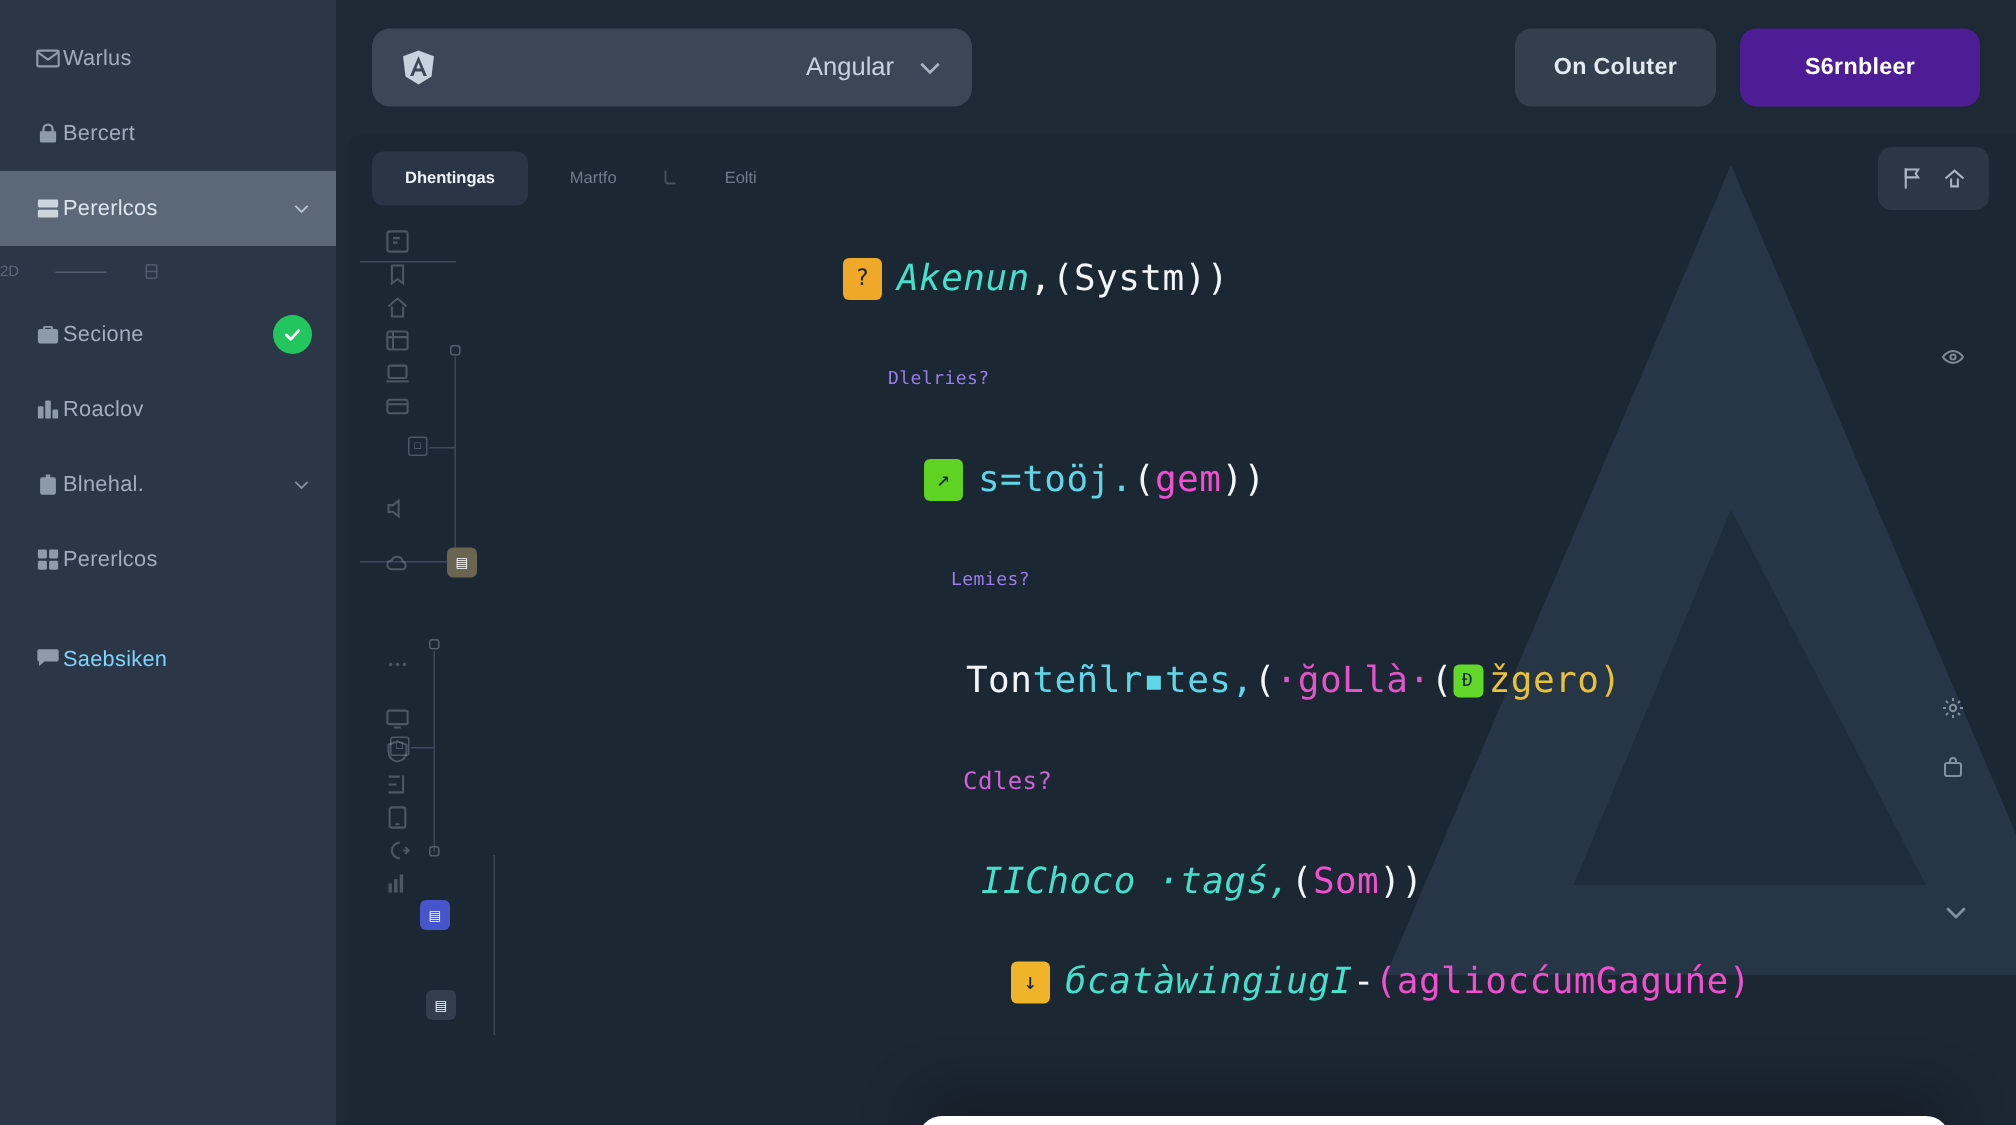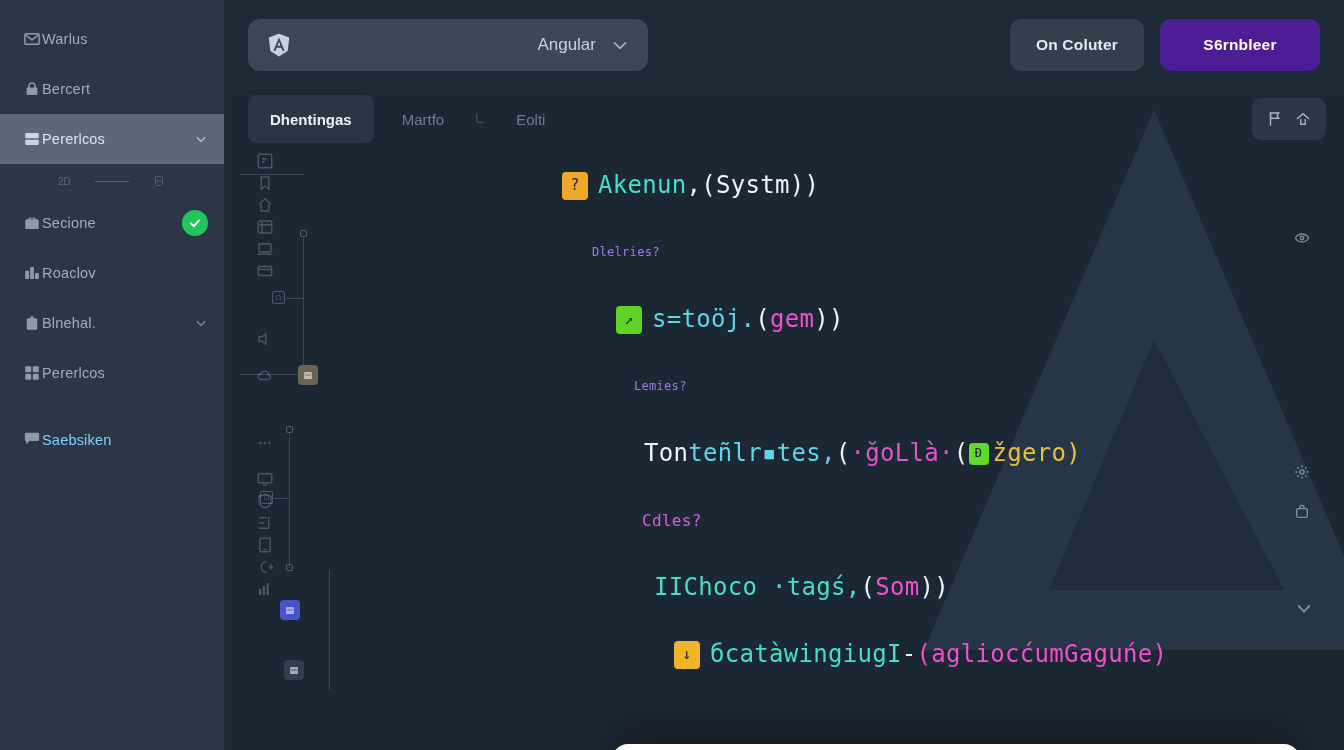--- a/index.html
+++ b/index.html
@@ -40,21 +40,21 @@
   .chev { width: 14px; height: 14px; opacity: .75; flex: 0 0 14px; }
   .chev svg { width: 14px; height: 14px; display: block; }
   .badge-ok {
     width: 26px; height: 26px; border-radius: 50%;
     background: #22c55e; display: flex; align-items: center; justify-content: center;
     flex: 0 0 26px;
   }
   .badge-ok svg { width: 14px; height: 14px; display: block; }
   .side-sub {
     height: 34px; display: flex; align-items: center; gap: 24px;
-    padding-left: 58px; color: #5d6b7c; font-size: 10px;
+    color: #5d6b7c; font-size: 10px;
   }
   .side-sub .dash { width: 34px; height: 1px; background: #5d6b7c; opacity: .8; }
   .side-sub .mini { width: 12px; height: 12px; opacity: .75; }
   .side-sub .mini svg { width: 12px; height: 12px; display: block; }
 
   
   .main { flex: 1; position: relative; height: 750px; background: #1e2936; }
 
   .topbar {
     height: 90px; display: flex; align-items: center;
@@ -90,22 +90,22 @@
     position: absolute; right: -40px; top: 0; width: 520px; height: 620px;
     opacity: 1; pointer-events: none;
   }
   .watermark svg { width: 100%; height: 100%; display: block; }
 
   .tabs {
     position: relative; height: 58px; display: flex; align-items: center;
     padding-left: 16px; gap: 6px; z-index: 3;
   }
   .tab {
-    height: 48px; display: flex; align-items: center; padding: 12px 22px;
-    border-radius: 8px; font-size: 15px; color: #6e7d8e;
+    height: 36px; display: flex; align-items: center; padding: 12px 22px;
+    border-radius: 8px; font-size: 11px; color: #6e7d8e;
   }
   .tab.active { background: #2a3645; color: #eef3f8; font-weight: 700; }
   .tab-sep { width: 16px; height: 16px; opacity: .45; }
   .tab-sep svg { width: 16px; height: 16px; display: block; }
   .tab-actions {
     position: absolute; right: 18px; top: 8px;
     height: 42px; border-radius: 9px; background: #2b3746;
     display: flex; align-items: center; gap: 10px; padding: 0 14px;
   }
   .tab-actions .ic { width: 18px; height: 18px; opacity: .78; }
@@ -143,21 +143,21 @@
 
   
   .code {
     position: absolute; left: 330px; top: 62px; right: 0; bottom: 0;
     z-index: 3; font-family: "DejaVu Sans Mono", monospace;
     font-size: 24px; line-height: 67px; letter-spacing: .3px;
   }
   .cline { white-space: nowrap; height: 67px; display: flex; align-items: center; }
   .kw    { color: #9a7fea; font-size: 12px; }
   .kw-p  { color: #d061d8; font-size: 16px; }
-  .teal  { color: #46dfc8; }
+  .teal  { color: #46dfc8; font-style: italic; }
   .cyan  { color: #5fd6e8; }
   .white { color: #f1f5f9; }
   .pink  { color: #e255c9; }
   .mag   { color: #f050d0; }
   .yel   { color: #e8c13c; }
   .tag {
     display: inline-flex; align-items: center; justify-content: center;
     width: 26px; height: 28px; border-radius: 4px; color: #1b2430;
     font-size: 15px; margin-right: 10px; vertical-align: middle;
   }

